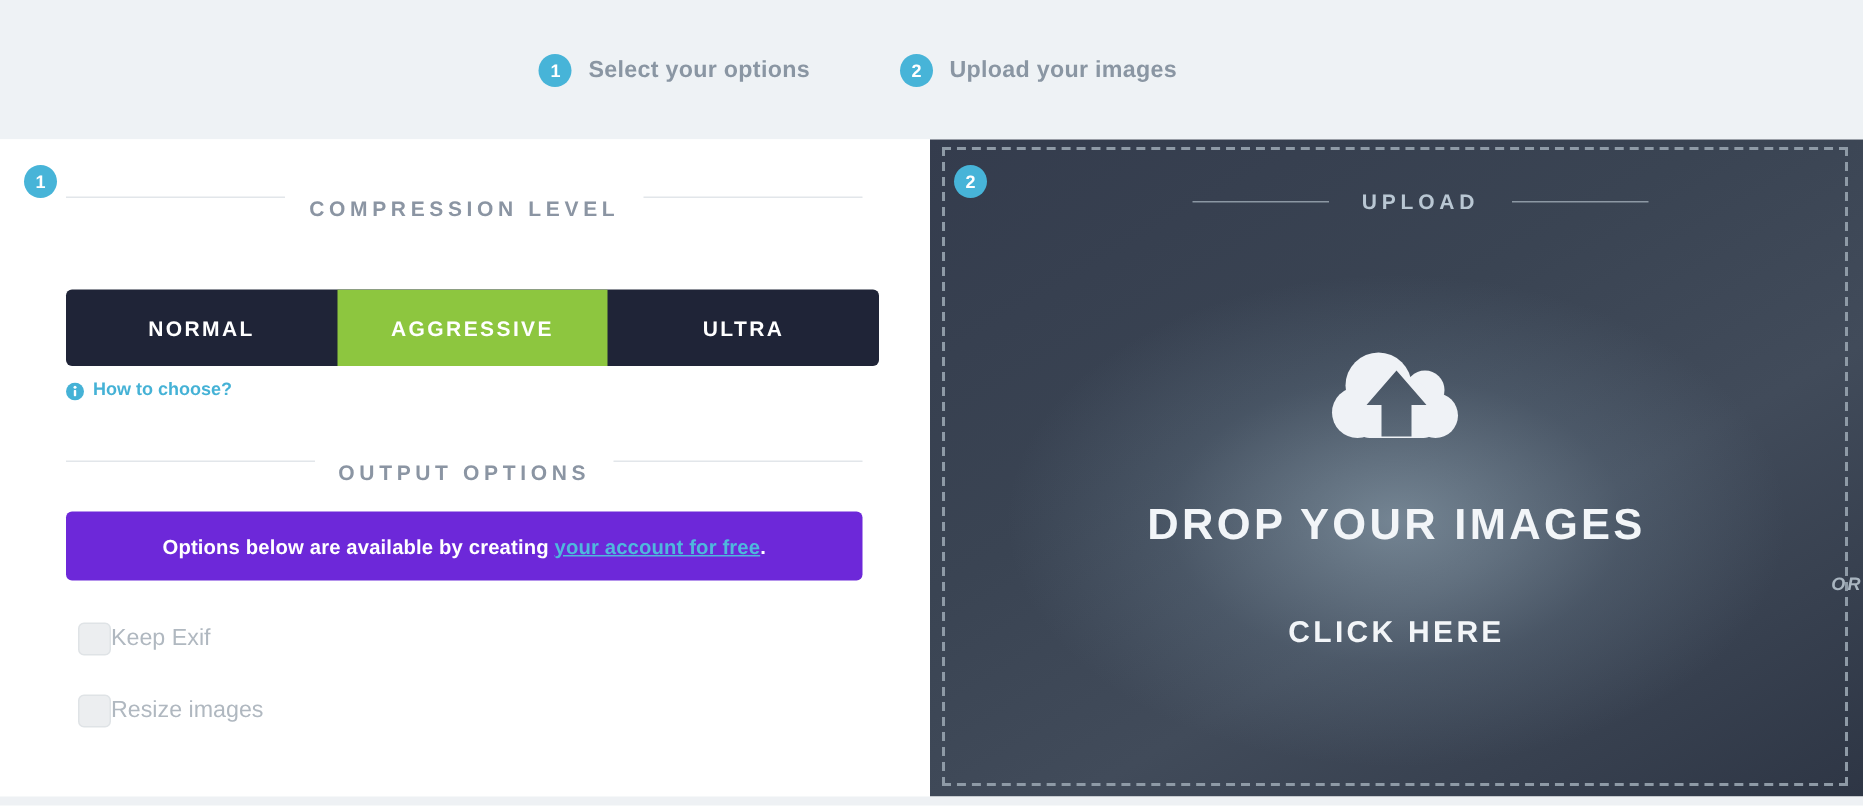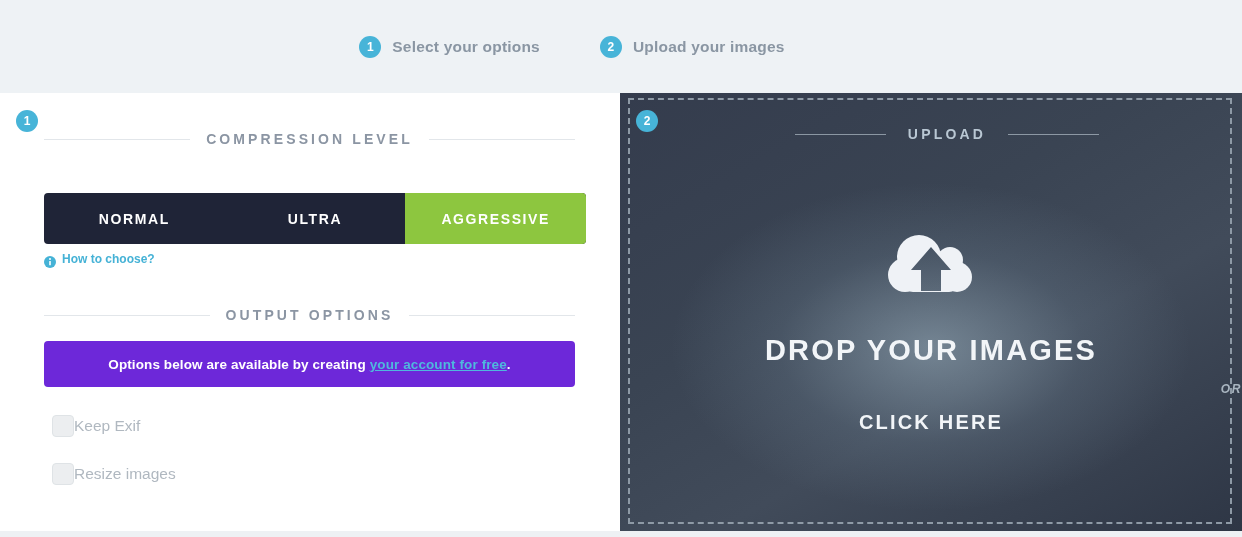--- a/index.html
+++ b/index.html
@@ -86,21 +86,21 @@
     justify-content: center;
     line-height: 1;
   }
   .left-panel .panel-badge { left: 16px; top: 17px; }
 
   .section-head {
     position: absolute;
     left: 44px;
     width: 531px;
     display: flex;
-    align-items: center;
+    align-items: flex-start;
     gap: 16px;
   }
   .section-head .rule {
     flex: 1 1 auto;
     height: 1px;
     background: #e2e6ea;
   }
   .section-head .section-title {
     font-size: 14px;
     font-weight: bold;
@@ -323,22 +323,22 @@
     <span class="panel-badge">1</span>
 
     <div class="section-head" id="compression-head">
       <span class="rule"></span>
       <span class="section-title">COMPRESSION LEVEL</span>
       <span class="rule"></span>
     </div>
 
     <div class="seg-control">
       <button class="seg-btn">NORMAL</button>
+      <button class="seg-btn active">AGGRESSIVE</button>
       <button class="seg-btn">ULTRA</button>
-      <button class="seg-btn active">AGGRESSIVE</button>
     </div>
 
     <div class="how-to">
       <span class="info-icon">
         <svg width="12" height="12" viewBox="0 0 12 12" aria-hidden="true">
           <circle cx="6" cy="6" r="6" fill="#45b2d6"></circle>
           <rect x="5.2" y="5" width="1.6" height="4.2" rx=".5" fill="#ffffff"></rect>
           <circle cx="6" cy="3.1" r="1" fill="#ffffff"></circle>
         </svg>
       </span>

